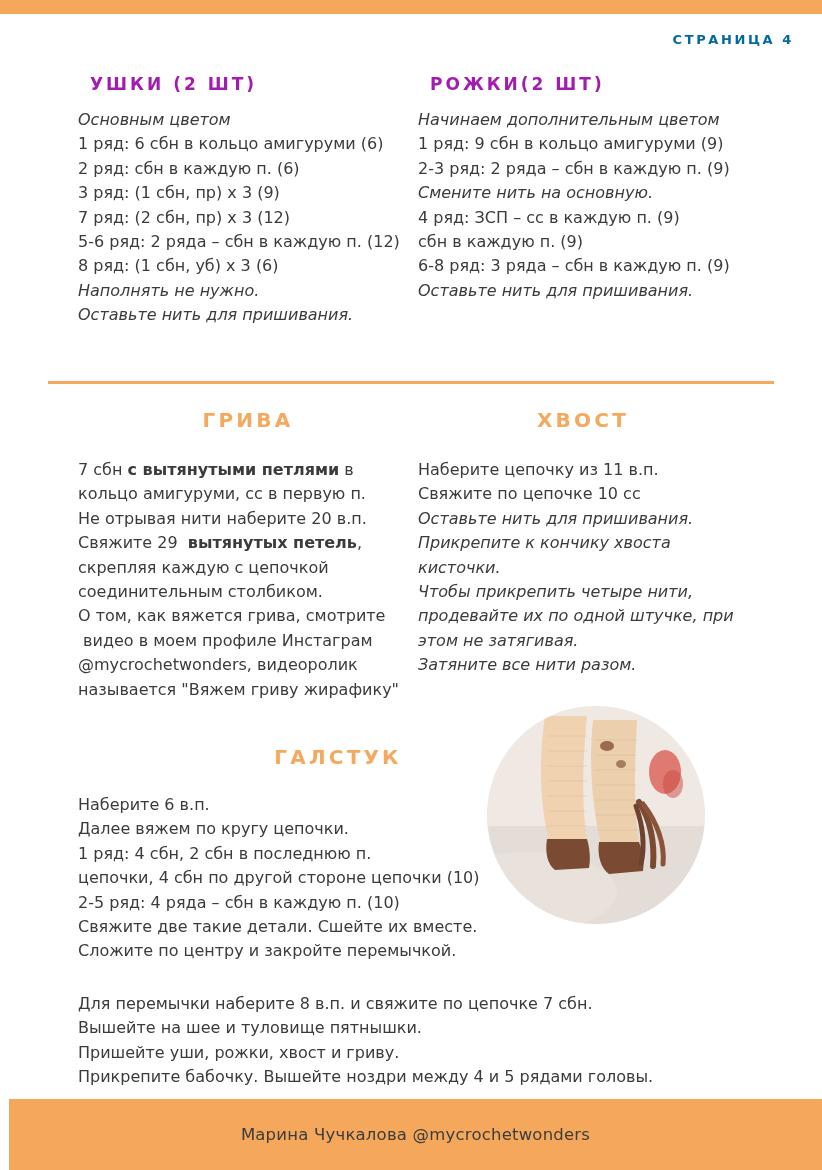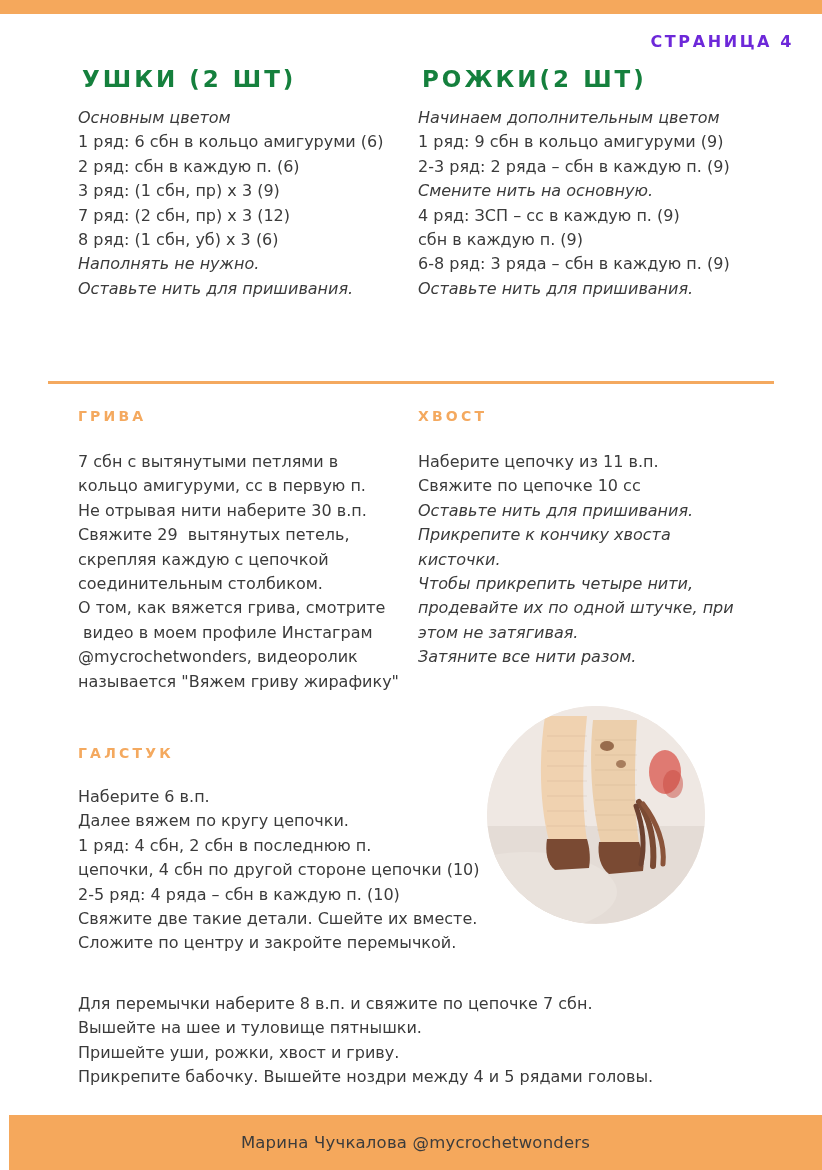--- a/index.html
+++ b/index.html
@@ -24,57 +24,58 @@
   .top-bar {
     position: absolute;
     left: 0; right: 0; top: 0;
     height: 14px;
     background: #f5a85c;
   }
   
   .bottom-bar {
     position: absolute;
     left: 9px; right: 0; bottom: 0;
-    height: 55px;
+    height: 71px;
     background: #f5a85c;
     display: flex;
     align-items: center;
     justify-content: center;
   }
   .bottom-bar .credit {
     font-size: 16.5px;
     color: #3c3c3c;
     font-family: "DejaVu Sans", "Liberation Sans", sans-serif;
     letter-spacing: 0.2px;
   }
   .page-number {
     position: absolute;
     right: 28px;
     top: 32px;
-    font-size: 16px;
+    font-size: 13px;
     letter-spacing: 2.6px;
-    color: #6d28d9;
+    color: #0369a1;
     font-weight: bold;
     text-transform: uppercase;
   }
   h2.section-title {
-    margin: 4px;
-    font-size: 23px;
+    margin: 12px;
+    font-size: 17px;
     font-weight: bold;
-    color: #15803d;
+    color: #a21caf;
     letter-spacing: 3px;
     text-transform: uppercase;
   }
   h2.sub-title {
     margin: 0;
-    font-size: 14px;
+    font-size: 20px;
     font-weight: bold;
     color: #f4a95f;
     letter-spacing: 3.2px;
     text-transform: uppercase;
+    text-align: center;
   }
   .body-line {
     font-size: 16px;
     line-height: 24.4px;
     color: #3b3b3b;
     white-space: pre-wrap;
   }
   .italic { font-style: italic; }
   
   .col-ushki {
@@ -130,39 +131,40 @@
     position: absolute;
     left: 487px;
     top: 706px;
     width: 218px;
     height: 218px;
     border-radius: 50%;
     overflow: hidden;
     background: #efe7e1;
   }
   .photo svg { display: block; }
-  b { font-weight: normal; }
+  b { font-weight: bold; }
 </style>
 </head>
 <body>
 
 <div class="page">
 
   <div class="top-bar"></div>
 
   <div class="page-number">СТРАНИЦА 4</div>
 
   <div class="col-ushki">
     <h2 class="section-title">УШКИ (2 шт)</h2>
     <div class="block-lines">
       <div class="body-line italic">Основным цветом</div>
       <div class="body-line">1 ряд: 6 сбн в кольцо амигуруми (6)</div>
       <div class="body-line">2 ряд: сбн в каждую п. (6)</div>
       <div class="body-line">3 ряд: (1 сбн, пр) х 3 (9)</div>
       <div class="body-line">7 ряд: (2 сбн, пр) х 3 (12)</div>
+      <div class="body-line">5-6 ряд: 2 ряда – сбн в каждую п. (12)</div>
       <div class="body-line">8 ряд: (1 сбн, уб) х 3 (6)</div>
       <div class="body-line italic">Наполнять не нужно.</div>
       <div class="body-line italic">Оставьте нить для пришивания.</div>
     </div>
   </div>
 
   <div class="col-rozhki">
     <h2 class="section-title">РОЖКИ(2 шт)</h2>
     <div class="block-lines">
       <div class="body-line italic">Начинаем дополнительным цветом</div>
@@ -176,21 +178,21 @@
     </div>
   </div>
 
   <div class="divider"></div>
 
   <div class="col-griva">
     <h2 class="sub-title">ГРИВА</h2>
     <div class="block-lines">
       <div class="body-line">7 сбн <b>с вытянутыми петлями</b> в</div>
       <div class="body-line">кольцо амигуруми, сс в первую п.</div>
-      <div class="body-line">Не отрывая нити наберите 30 в.п.</div>
+      <div class="body-line">Не отрывая нити наберите 20 в.п.</div>
       <div class="body-line">Свяжите 29 &nbsp;<b>вытянутых петель</b>,</div>
       <div class="body-line">скрепляя каждую с цепочкой</div>
       <div class="body-line">соединительным столбиком.</div>
       <div class="body-line">О том, как вяжется грива, смотрите</div>
       <div class="body-line"> видео в моем профиле Инстаграм</div>
       <div class="body-line">@mycrochetwonders, видеоролик</div>
       <div class="body-line">называется "Вяжем гриву жирафику"</div>
     </div>
   </div>
 

